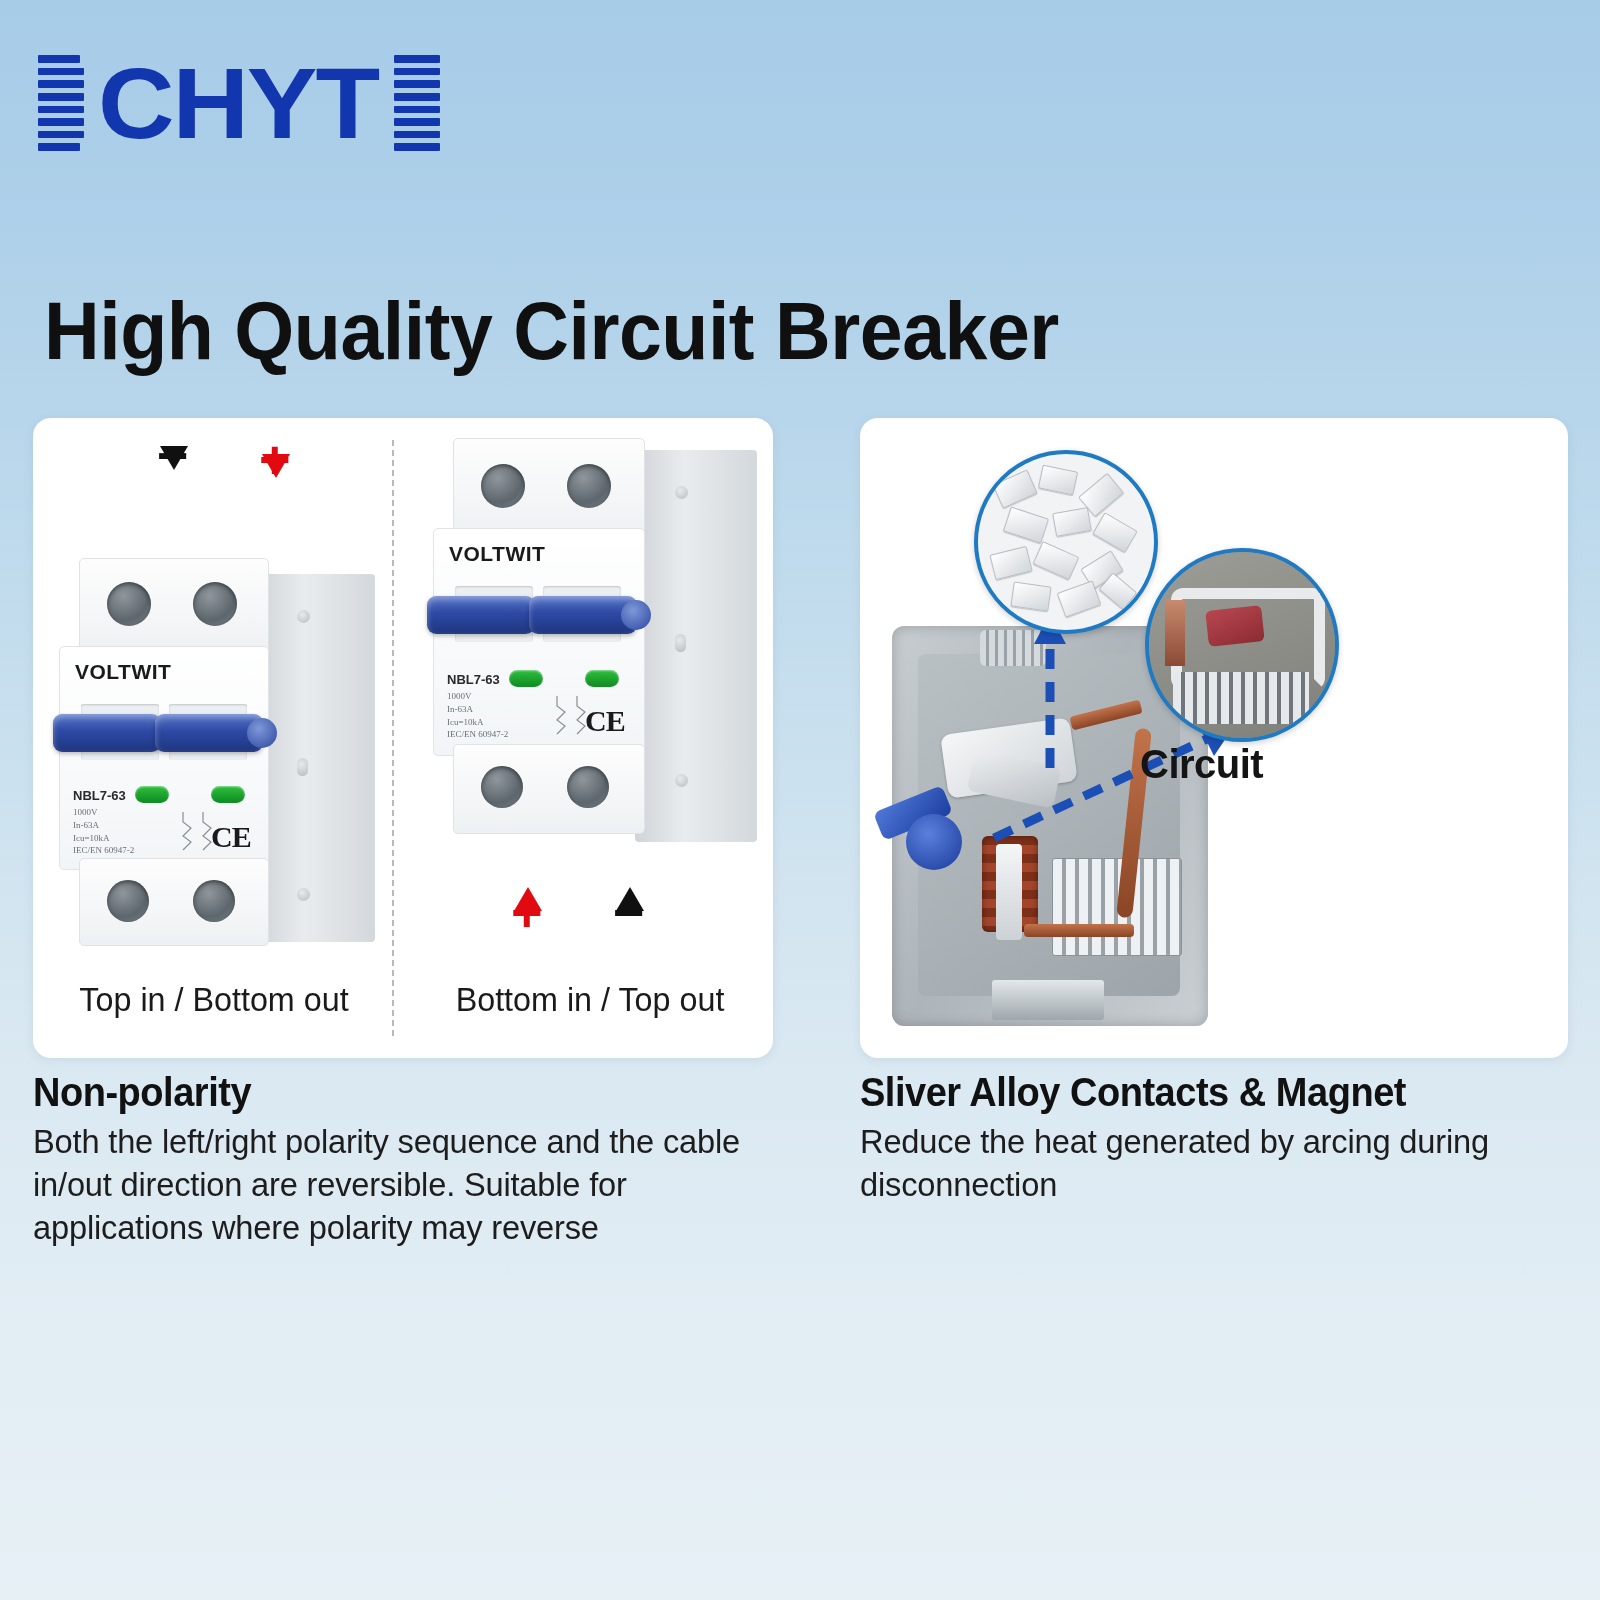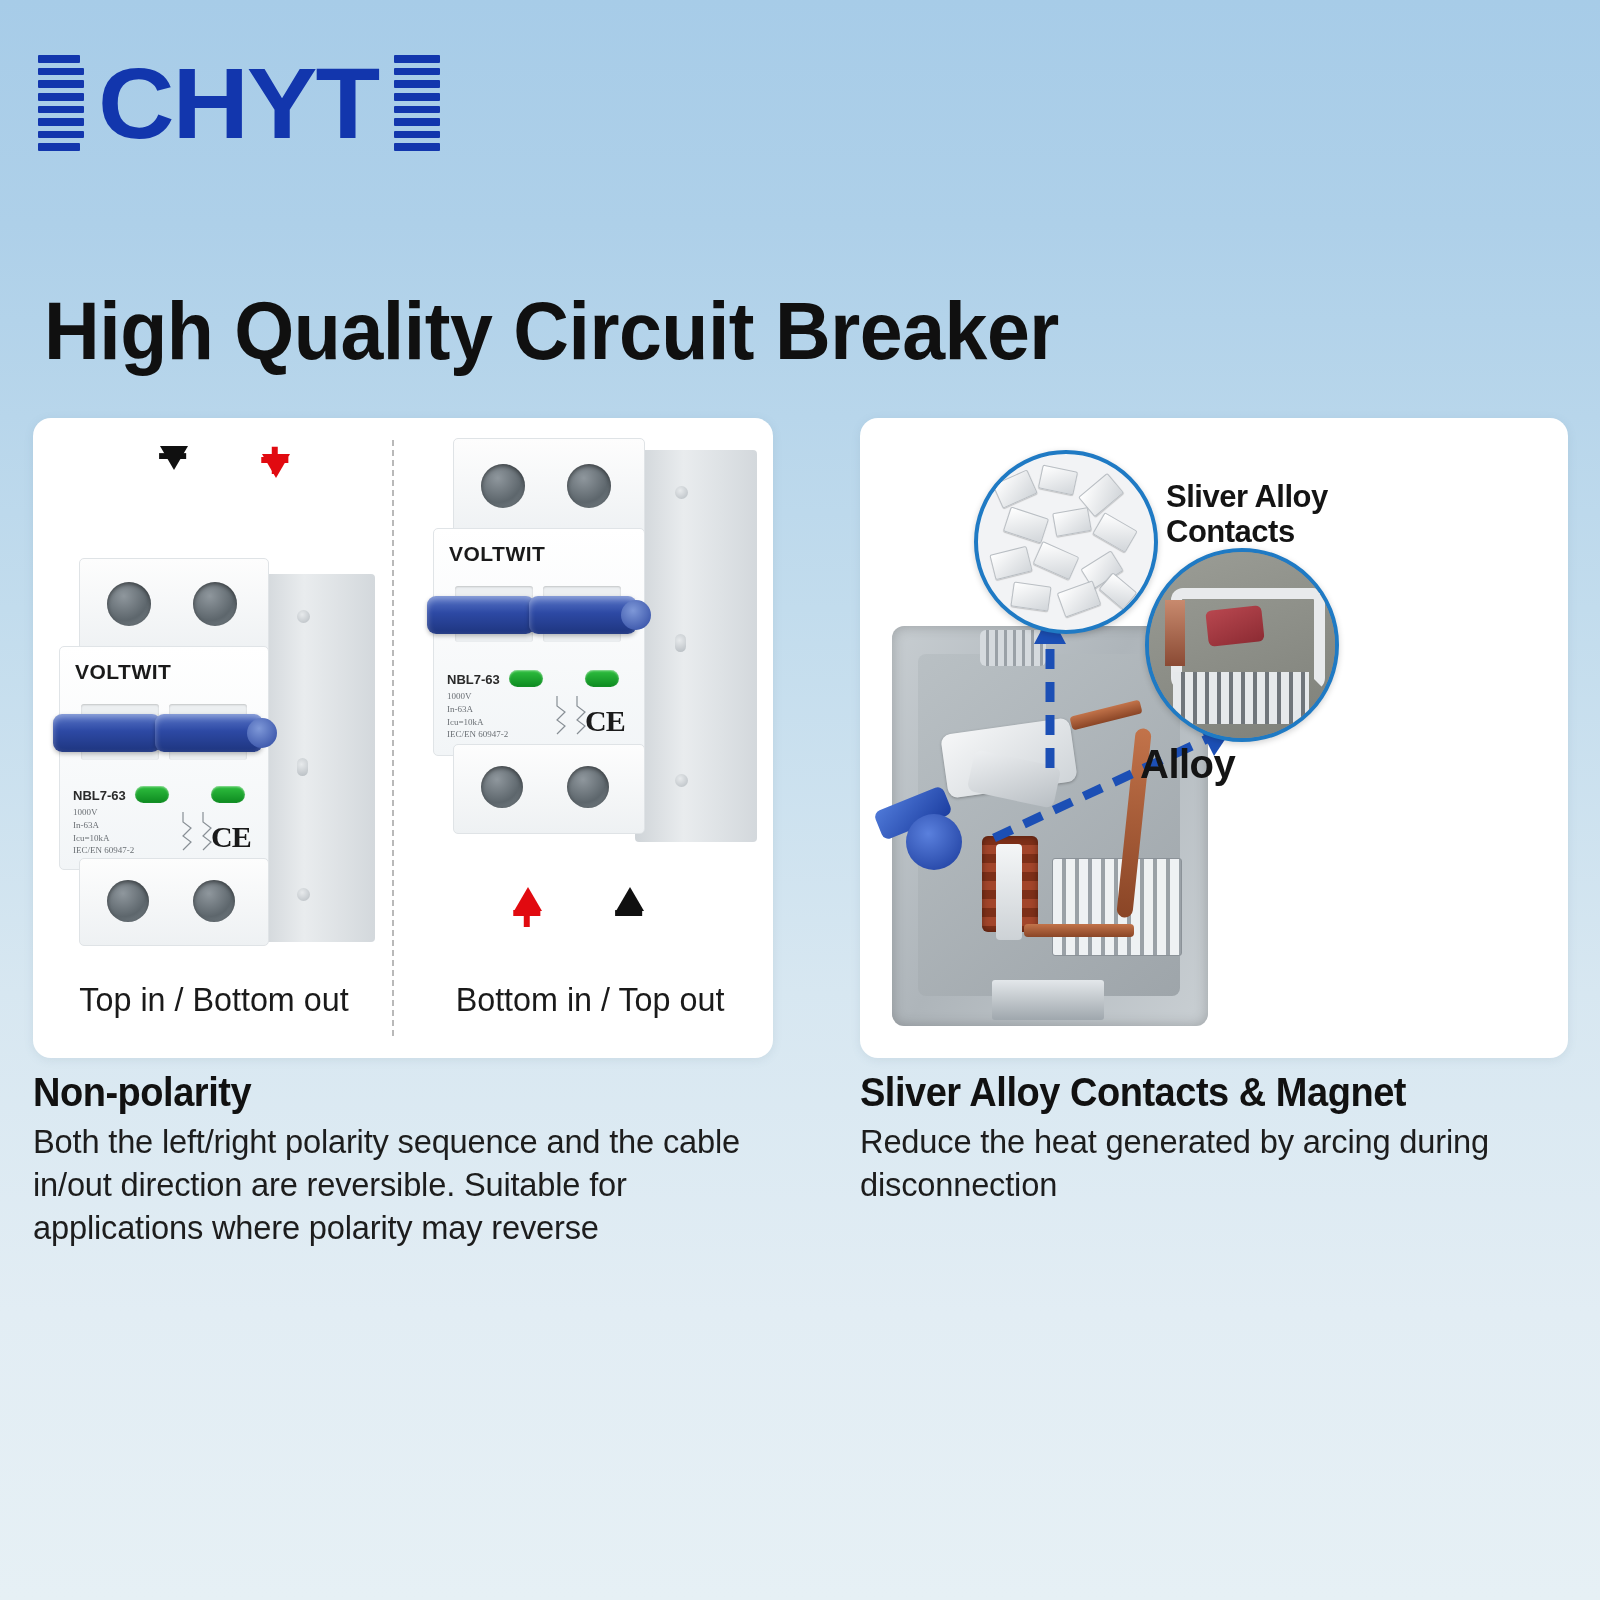--- a/index.html
+++ b/index.html
@@ -308,39 +308,35 @@
     <div class="chip" style="left:28px;top:58px;width:38px;height:24px;transform:rotate(18deg);"></div>
     <div class="chip" style="left:76px;top:56px;width:34px;height:22px;transform:rotate(-10deg);"></div>
     <div class="chip" style="left:118px;top:66px;width:36px;height:23px;transform:rotate(30deg);"></div>
     <div class="chip" style="left:14px;top:96px;width:36px;height:24px;transform:rotate(-14deg);"></div>
     <div class="chip" style="left:58px;top:94px;width:38px;height:23px;transform:rotate(24deg);"></div>
     <div class="chip" style="left:106px;top:104px;width:34px;height:22px;transform:rotate(-32deg);"></div>
     <div class="chip" style="left:34px;top:130px;width:36px;height:23px;transform:rotate(8deg);"></div>
     <div class="chip" style="left:82px;top:132px;width:36px;height:24px;transform:rotate(-20deg);"></div>
     <div class="chip" style="left:124px;top:126px;width:30px;height:20px;transform:rotate(40deg);"></div>
   </div>
-  <div class="inset-label" style="left:306px;top:62px;font-size:31px;">
-    <div>Sliver Alloy</div>
-    <div>Contacts</div>
-  </div>
 
   <div class="inset" id="inset-magnet">
     <div style="position:absolute;left:0;top:0;width:100%;height:100%;
         background:linear-gradient(160deg,#9b9d96,#7e8079);"></div>
     <div style="position:absolute;left:22px;top:36px;width:132px;height:80px;border:11px solid #e8eaec;
         border-radius:12px;border-bottom-color:transparent;"></div>
     <div style="position:absolute;left:58px;top:56px;width:56px;height:36px;
         background:linear-gradient(160deg,#b8474f,#8c2b33);border-radius:6px;transform:rotate(-6deg);"></div>
     <div style="position:absolute;left:24px;top:120px;width:136px;height:52px;
         background:repeating-linear-gradient(90deg,#e6e9eb 0 8px,#70767b 8px 12px);"></div>
     <div style="position:absolute;left:16px;top:48px;width:20px;height:66px;
         background:linear-gradient(180deg,#c88a6e,#8a4a34);"></div>
   </div>
   <div class="inset-label" style="left:280px;top:324px;font-size:40px;">
-    <div>Alloy</div>
+    <div>Circuit</div>
   </div>
 </div>
 
 <div class="sect" id="sect-left">
   <h3>Non-polarity</h3>
   <p>Both the left/right polarity sequence and the cable in/out direction are reversible. Suitable for applications where polarity may reverse</p>
 </div>
 
 <div class="sect" id="sect-right">
   <h3>Sliver Alloy Contacts &amp; Magnet</h3>

